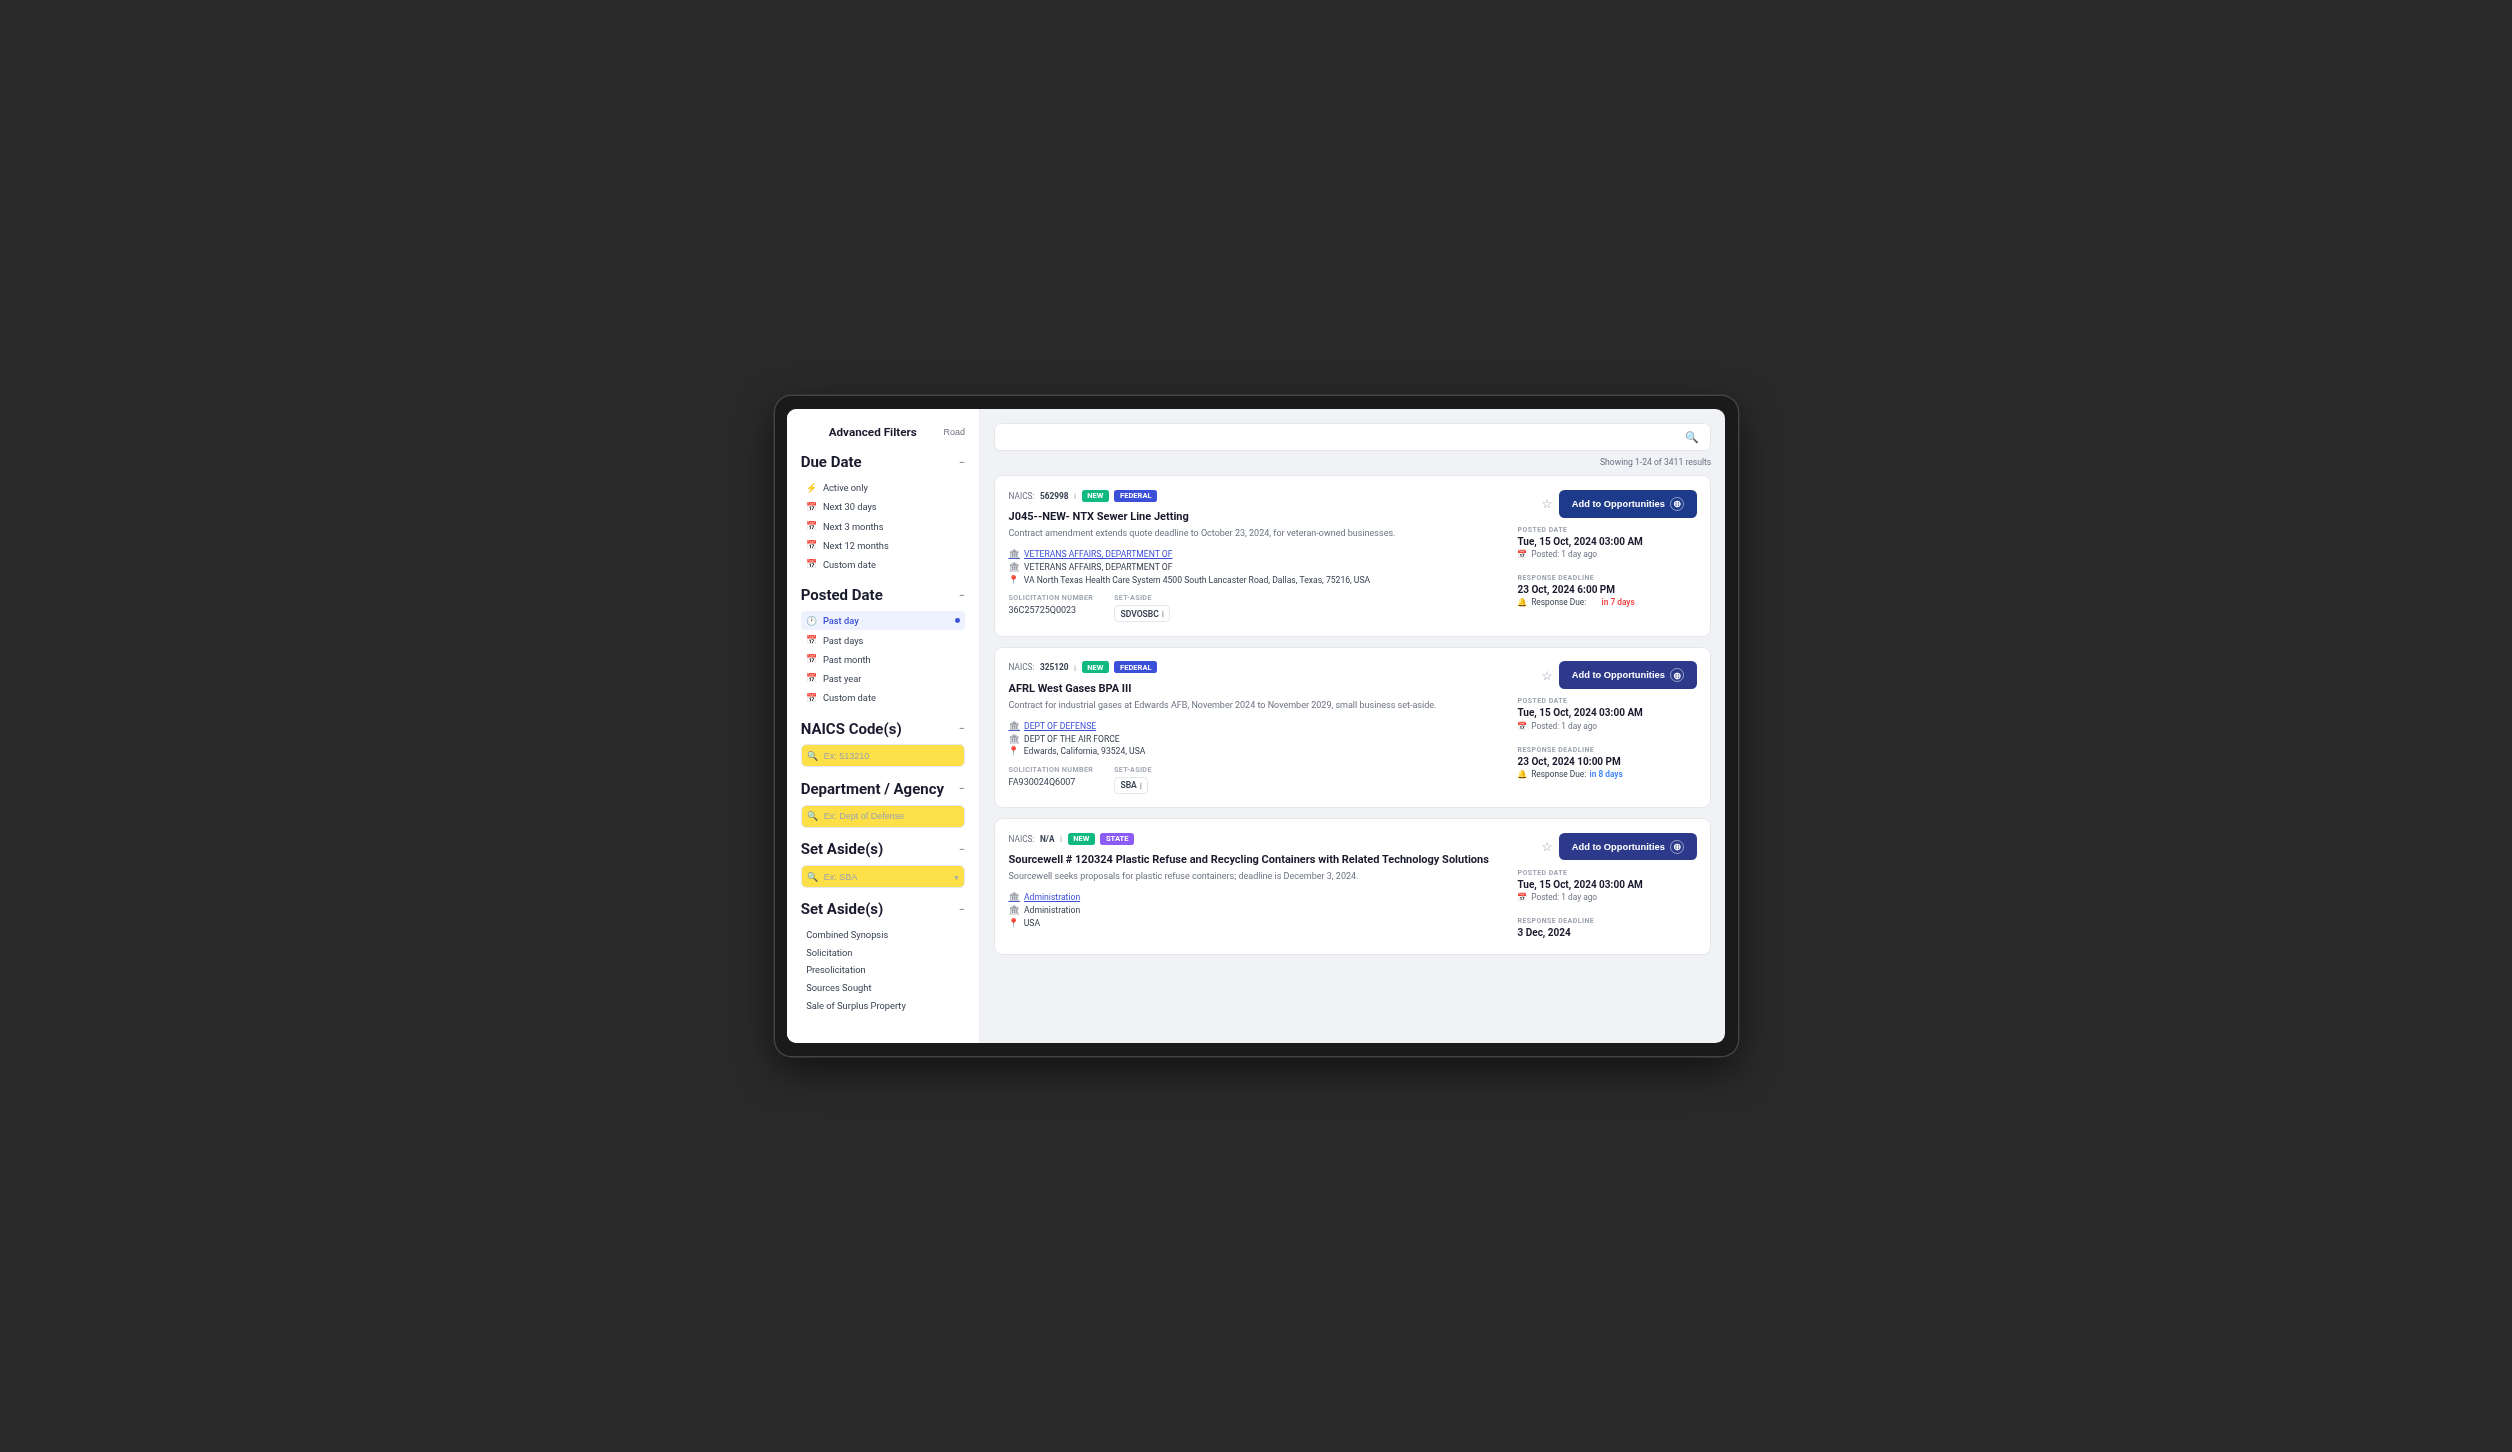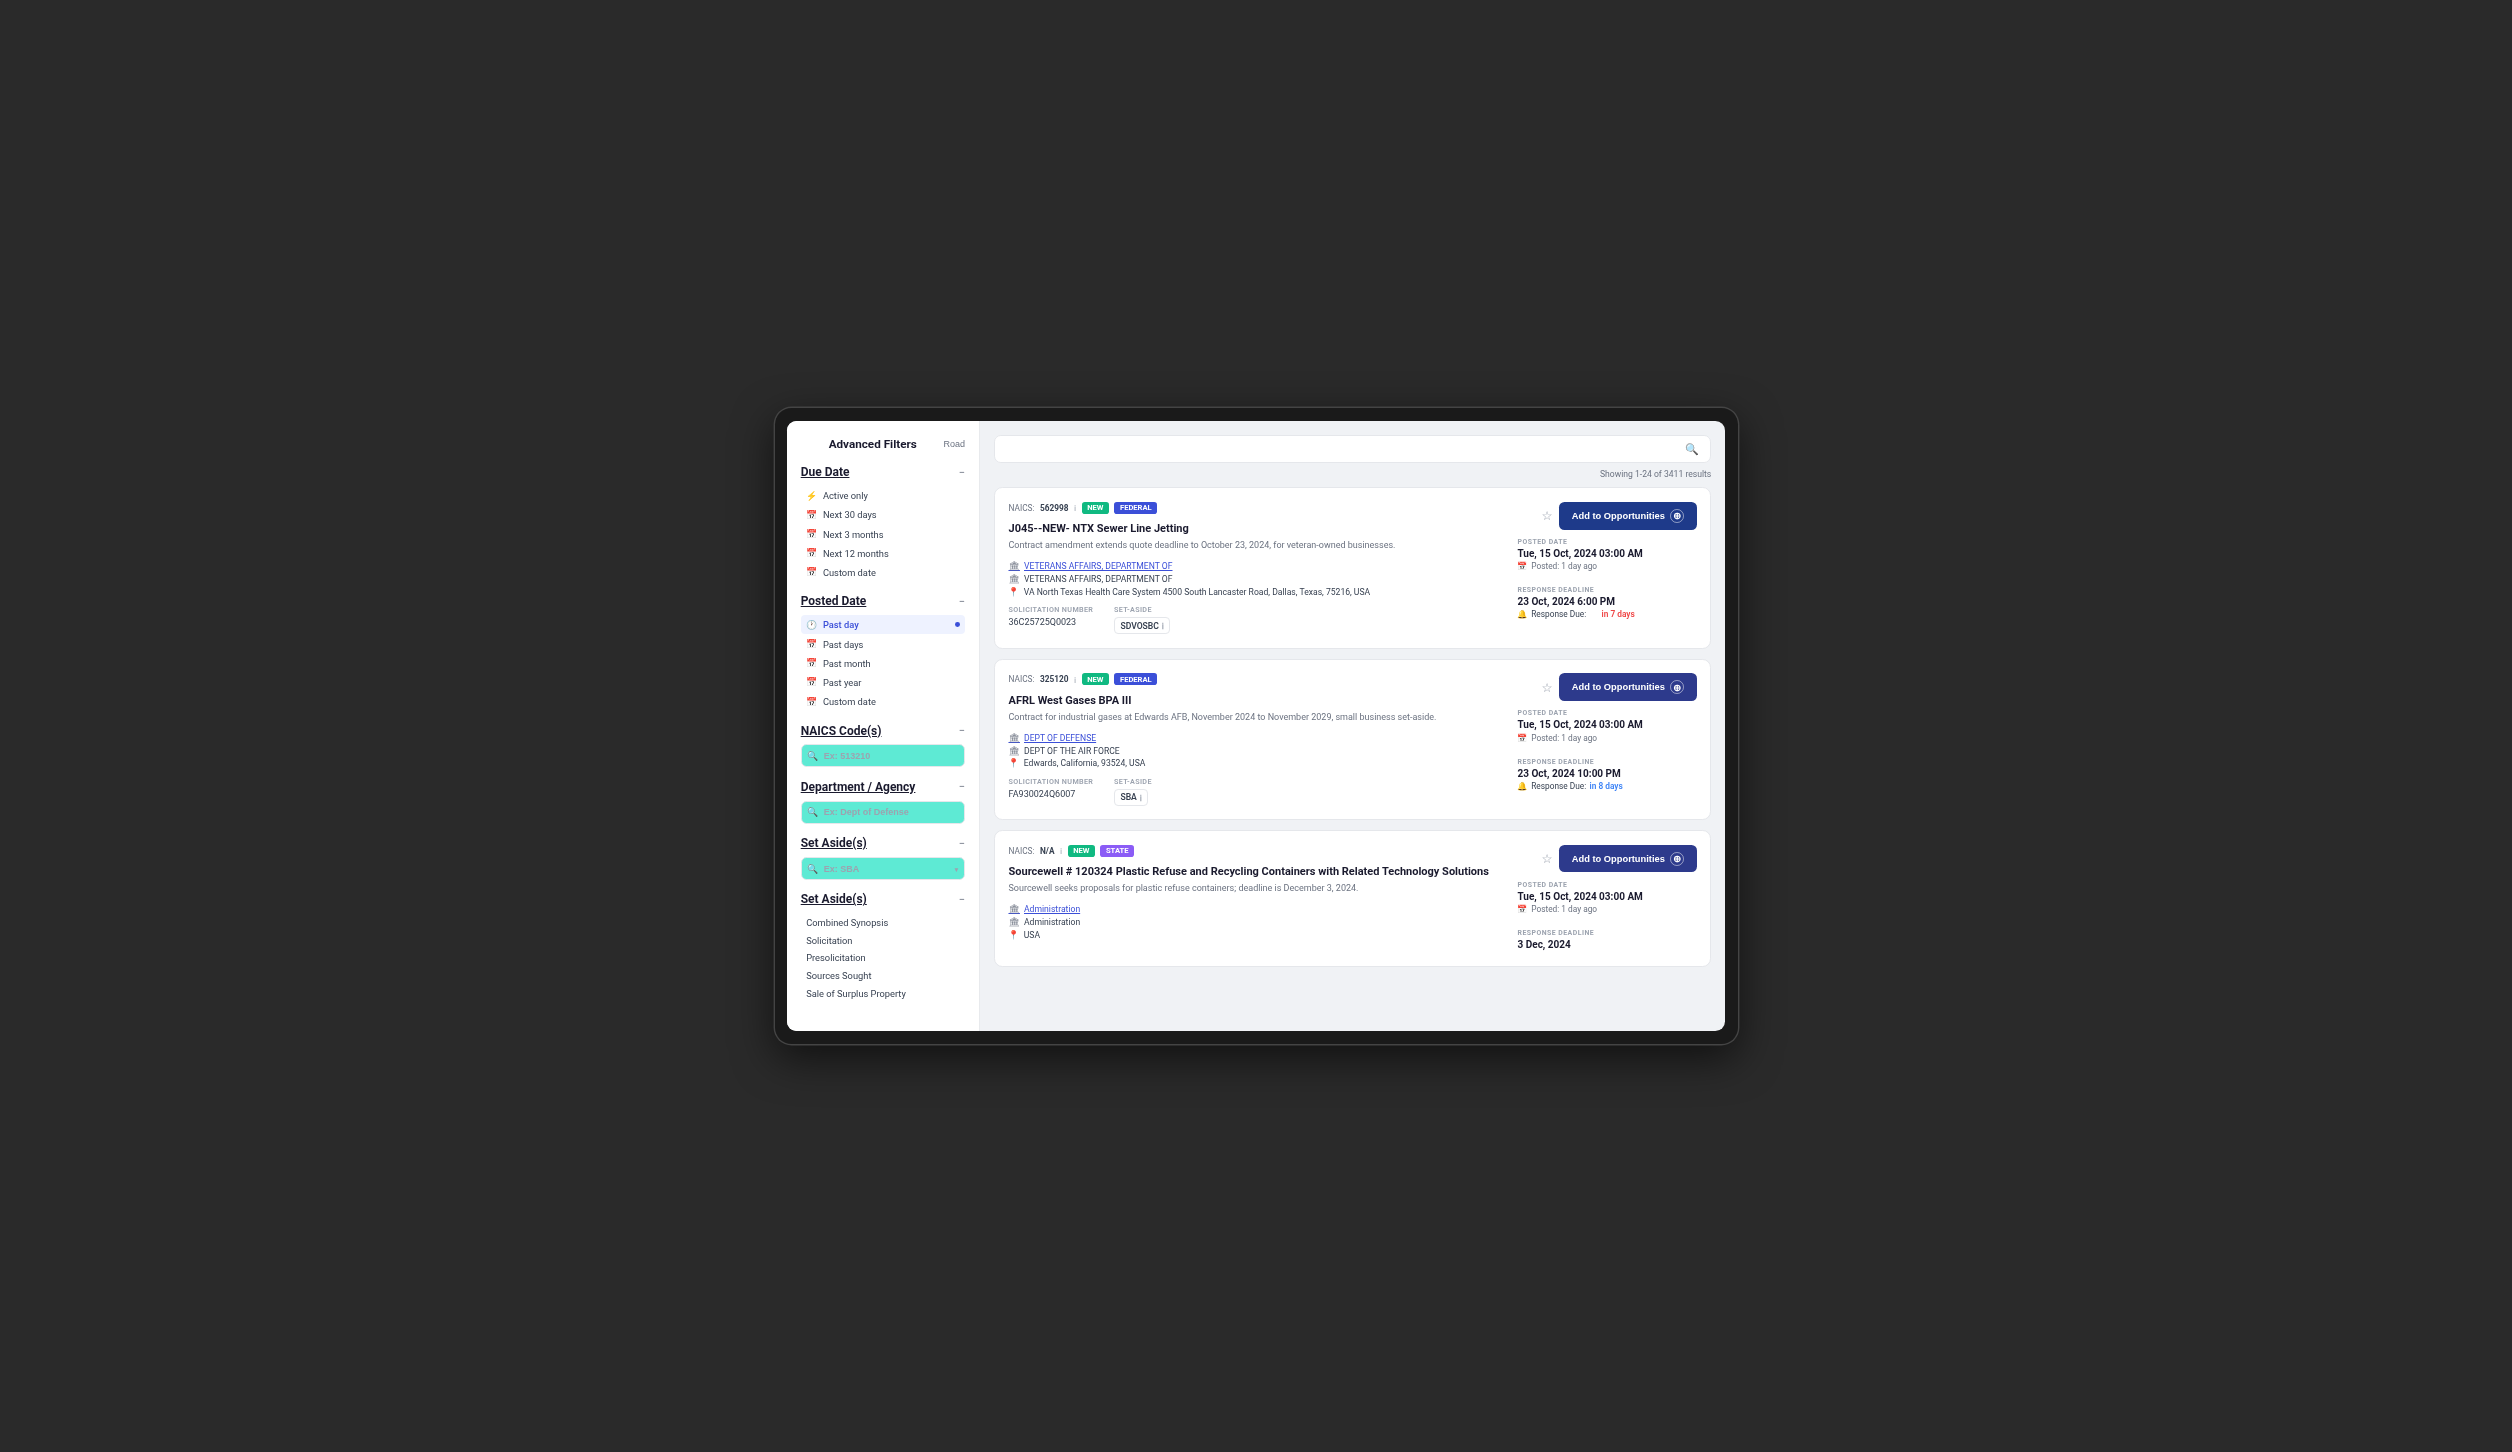--- a/index.html
+++ b/index.html
@@ -58,24 +58,23 @@
     .filter-section {
       margin-bottom: 12.4px;
     }
     .filter-section-header {
       display: flex;
       justify-content: space-between;
       align-items: center;
       margin-bottom: 6.9px;
     }
     .filter-section-title {
-      font-size: 12px;
+      font-size: 15px;
       font-weight: 700;
       color: #1a1a2e;
-      text-decoration: underline;
     }
     .collapse-icon {
       color: #6b7280;
       font-size: 11px;
       cursor: pointer;
     }
     .filter-item {
       display: flex;
       align-items: center;
       gap: 5.5px;
@@ -109,22 +108,21 @@
       margin-bottom: 6.9px;
     }
     .filter-input {
       width: 100%;
       border: 0.7px solid #e5e7eb;
       border-radius: 5.5px;
       padding: 5.5px 8.3px 5.5px 22px;
       font-size: 9px;
       color: #374151;
       outline: none;
-      background: #5eead4;
-      font-weight: bold;
+      background: #fde047;
     }
     .filter-input::placeholder { color: #9ca3af; }
     .filter-input-icon {
       position: absolute;
       left: 6.9px;
       top: 50%;
       transform: translateY(-50%);
       color: #9ca3af;
       font-size: 9px;
     }

